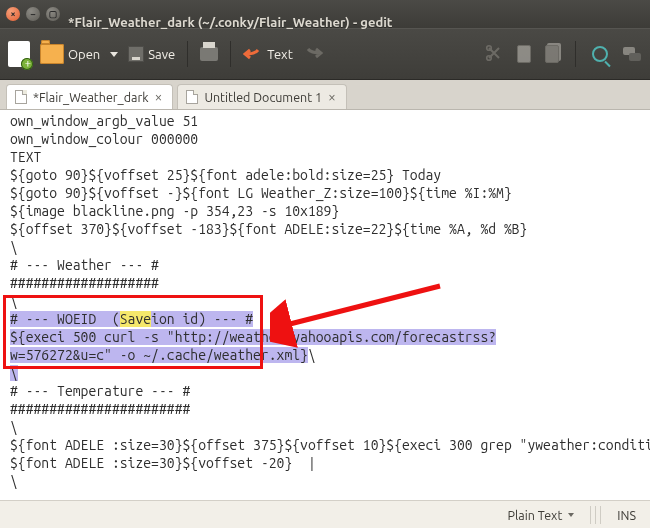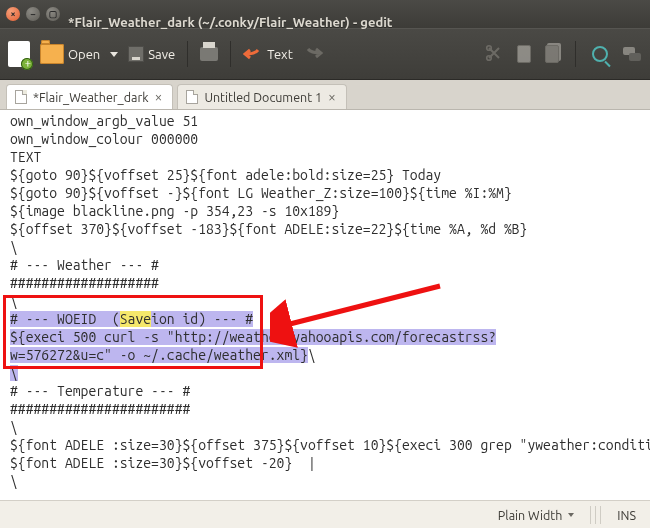--- a/index.html
+++ b/index.html
@@ -159,21 +159,21 @@
           <marker id="ah" markerWidth="10" markerHeight="10" refX="2" refY="5" orient="auto">
             <path d="M0 0 L10 5 L0 10 z" fill="#e11"></path>
           </marker>
         </defs>
         <line x1="170" y1="4" x2="12" y2="44" stroke="#e11" stroke-width="5" marker-end="url(#ah)"></line>
       </svg></div></div>
 
 <div class="statusbar">
   <div style="flex:1"></div>
   <div class="sb-seg">
-    <span>Plain Width</span>
+    <span>Plain Text</span>
       <span class="chev-sm"></span>
   </div>
   <div class="sb-sep"></div>
   <div class="sb-sep"></div>
   <div class="sb-sep"></div>
   <div class="sb-seg">
     <span>INS</span>
   </div>
 </div>
 

